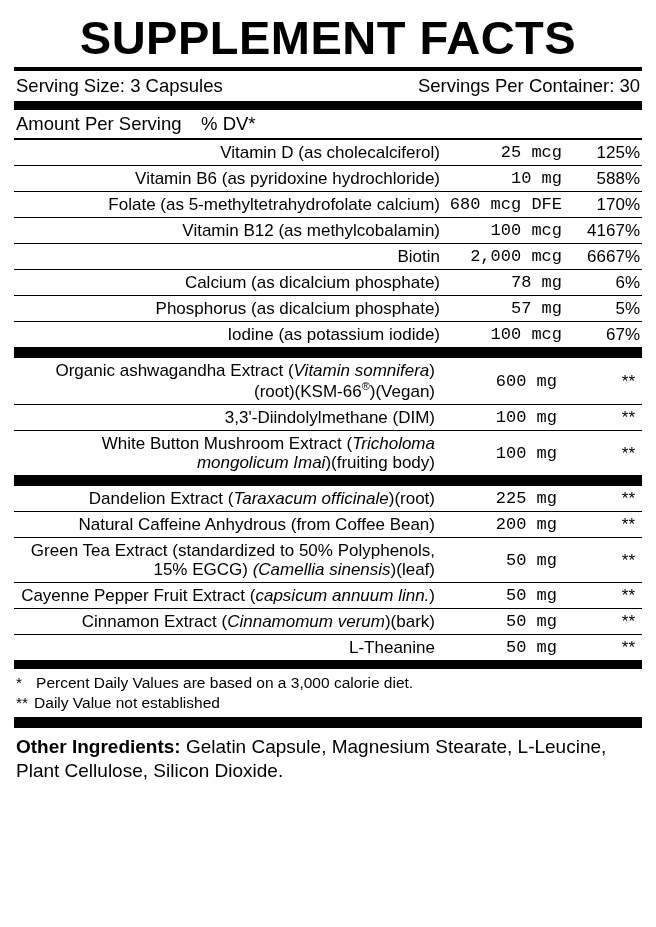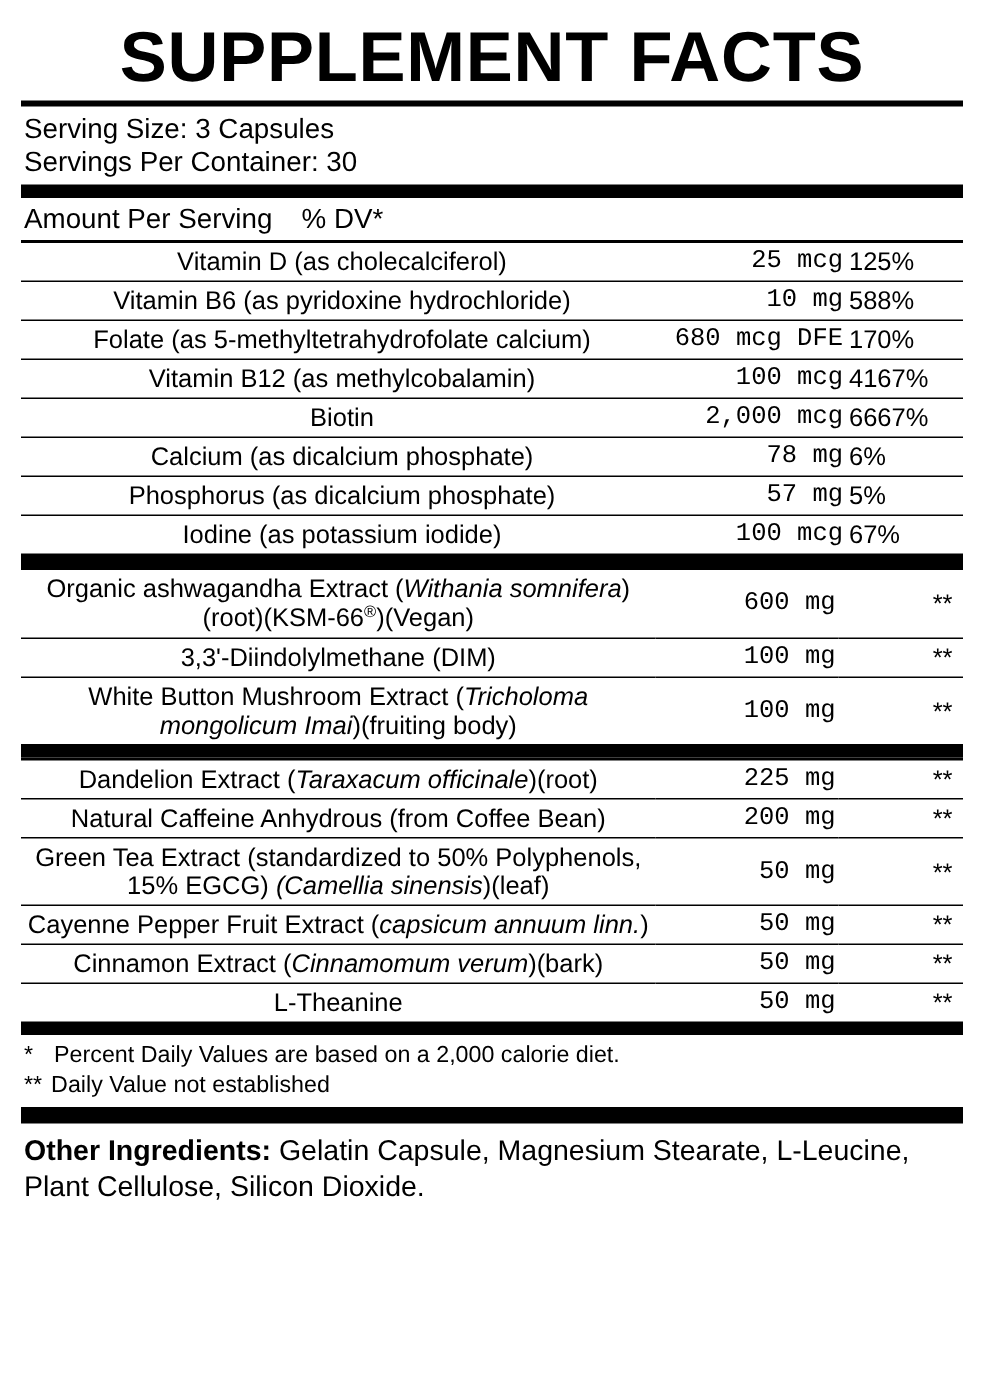--- a/index.html
+++ b/index.html
@@ -38,21 +38,20 @@
   .rule-med  { height: 4px; }
   .rule-thick{ height: 9px; }
   .rule-xthick{ height: 11px; }
 
   .serving-row {
     display: flex;
     justify-content: space-between;
     align-items: baseline;
     font-size: 18.5px;
     padding: 4px 2px 4px 2px;
-    flex-direction: column;
   }
   .amount-head {
     display: flex;
     justify-content: flex-start;
     align-items: baseline;
     font-size: 18.5px;
     padding: 3px 2px 3px 2px;
   }
   .amount-head .aps { margin-right: 0; }
   .amount-head .dv {
@@ -65,23 +64,23 @@
     border-collapse: collapse;
     font-size: 17px;
   }
   table.facts td {
     vertical-align: middle;
     padding: 3px 2px 3px 2px;
     border-bottom: 1px solid #000;
     line-height: 1.12;
   }
   table.facts tr.last td { border-bottom: none; }
-  td.name   { text-align: center; }
+  td.name   { text-align: right; }
   td.amount { text-align: right; white-space: nowrap; width: 118px; padding-right: 6px; font-family: Liberation Mono, monospace; }
-  td.dv     { white-space: nowrap; width: 74px; }
+  td.dv     { text-align: right; white-space: nowrap; width: 74px; }
   td.dv.stars { text-align: right; padding-right: 7px; }
 
   .complex-head {
     font-size: 19px;
     font-weight: bold;
     letter-spacing: 0.2px;
     padding: 4px 2px 4px 2px;
   }
   .ital { font-style: italic; }
   sup.reg { font-size: 11px; vertical-align: super; }
@@ -170,21 +169,21 @@
   </table>
 
   <div class="rule rule-thick"></div>
 
 
   <div class="rule rule-thin"></div>
 
   <table class="facts">
     <tbody id="hormone-rows">
         <tr>
-          <td class="name"><span>Organic ashwagandha Extract (</span><span class="ital">Withania somnifera</span><span>)(root)(KSM-66</span><sup class="reg">®</sup><span>)(Vegan)</span></td>
+          <td class="name"><span>Organic ashwagandha Extract (</span><span class="ital">Vitamin somnifera</span><span>)(root)(KSM-66</span><sup class="reg">®</sup><span>)(Vegan)</span></td>
           <td class="amount">600 mg</td>
           <td class="dv stars">**</td>
         </tr>
         <tr>
           <td class="name"><span>3,3'-Diindolylmethane (DIM)</span></td>
           <td class="amount">100 mg</td>
           <td class="dv stars">**</td>
         </tr>
         <tr class="last">
           <td class="name"><span>White Button Mushroom Extract (</span><span class="ital">Tricholoma mongolicum Imai</span><span>)(fruiting body)</span></td>
@@ -231,21 +230,21 @@
           <td class="amount">50 mg</td>
           <td class="dv stars">**</td>
         </tr>
       </tbody>
   </table>
 
   <div class="rule rule-thick"></div>
 
   <div class="footnotes">
     <div>
-      <span>*</span><span class="fn-ind"></span><span>Percent Daily Values are based on a 2,000 calorie diet.</span>
+      <span>*</span><span class="fn-ind"></span><span>Percent Daily Values are based on a 3,000 calorie diet.</span>
     </div>
     <div>
       <span>**</span><span style="display:inline-block;width:6px"></span><span>Daily Value not established</span>
     </div>
   </div>
 
   <div class="rule rule-xthick"></div>
 
   <div class="other">
     <b>Other Ingredients:</b><span> Gelatin Capsule, Magnesium Stearate, L-Leucine, Plant Cellulose, Silicon Dioxide.</span>

